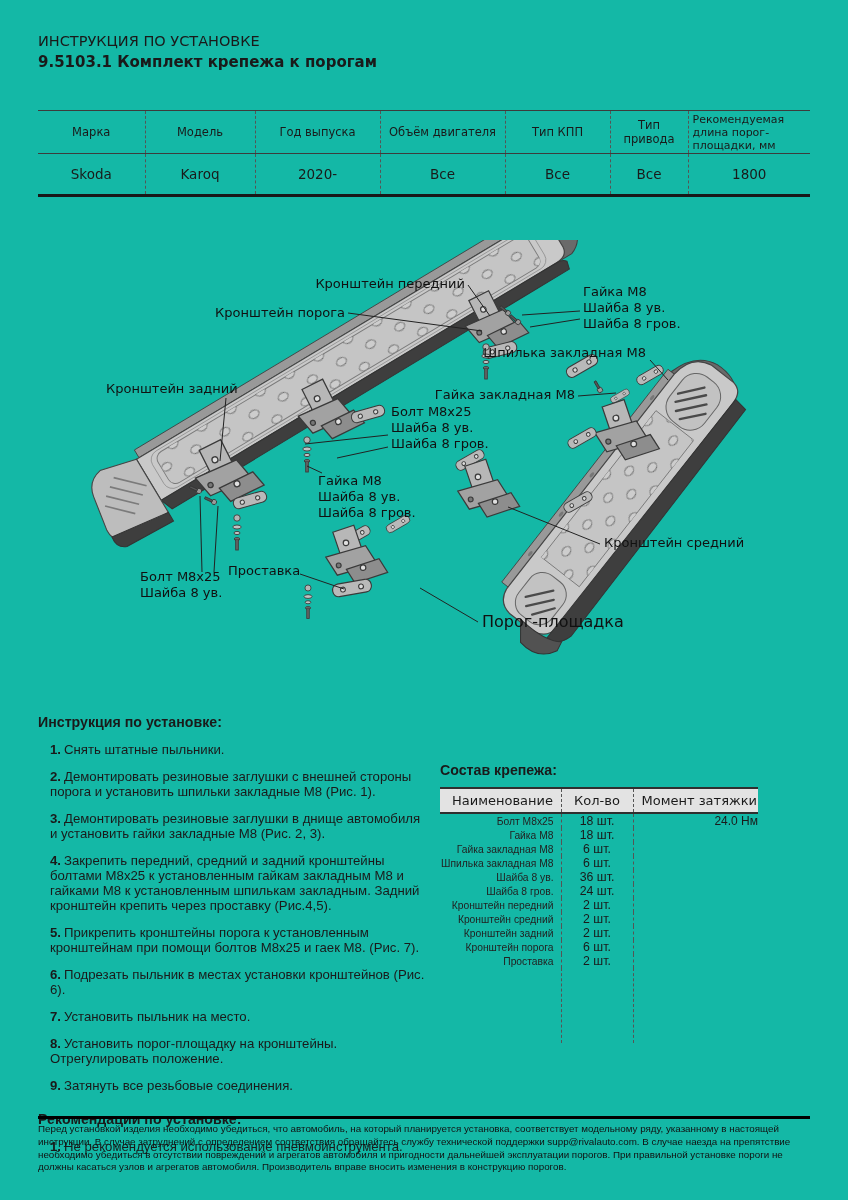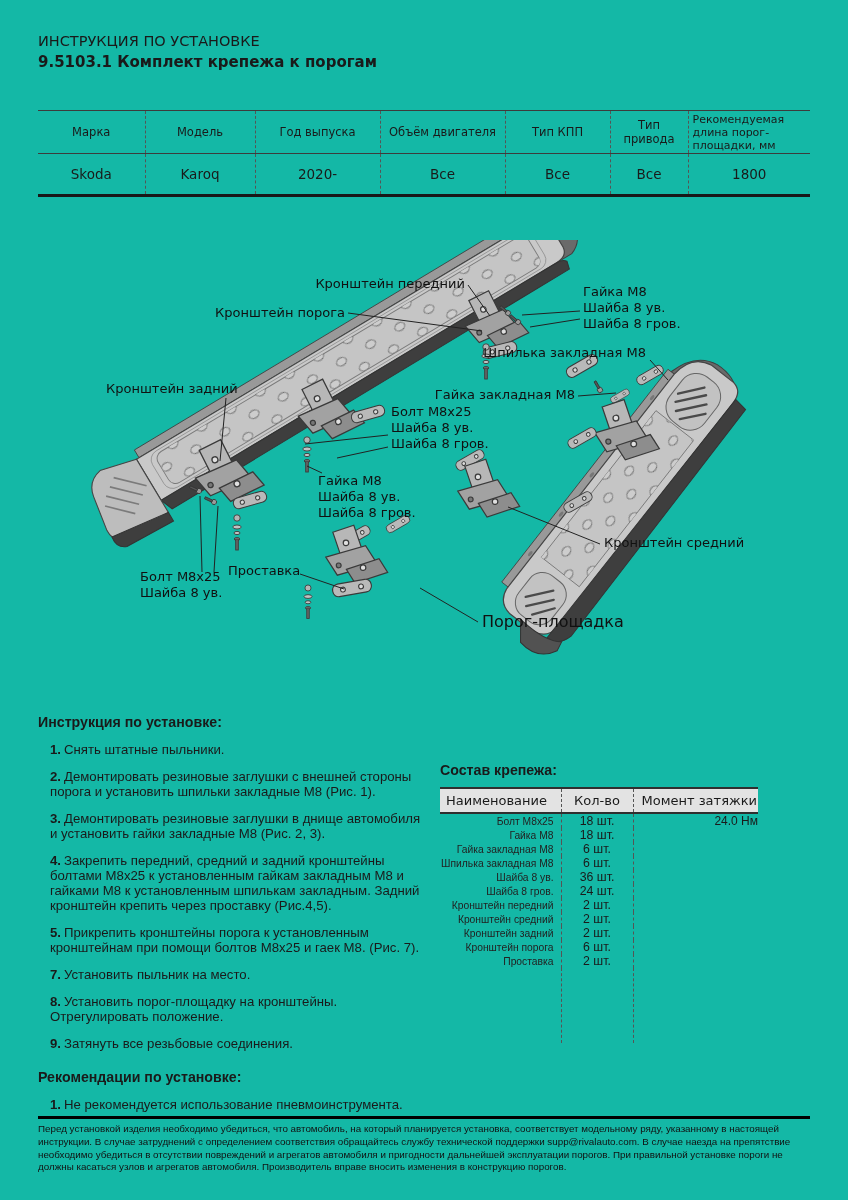--- a/index.html
+++ b/index.html
@@ -35,21 +35,21 @@
   .item b{margin-right:3px;}
   .rec-h{margin-top:18px;}
 
   
   .parts{left:440px;top:762px;width:318px;}
   .parts-title{font-size:14.2px;font-weight:bold;line-height:16px;margin-bottom:9px;}
   table.pt{width:318px;border-collapse:collapse;table-layout:fixed;}
   table.pt th{background:#e3e3e3;border-top:2px solid #2f2f2f;border-bottom:2px solid #2f2f2f;
               font-family:"DejaVu Sans",sans-serif;font-weight:normal;font-size:13px;height:23px;
               vertical-align:middle;padding:0;}
-  table.pt th.c1{text-align:left;padding-left:6px;}
+  table.pt th.c1{text-align:left;padding-left:12px;}
   table.pt th.c2{text-align:center;}
   table.pt th.c3{text-align:left;padding-left:8px;}
   table.pt td{height:13px;padding:0;vertical-align:middle;}
   table.pt td.pn{text-align:right;padding-right:7px;font-size:10.3px;color:#222;}
   table.pt td.pq{text-align:center;font-size:12.3px;}
   table.pt td.pt3{text-align:right;font-size:12px;}
   table.pt th:nth-child(2), table.pt td:nth-child(2){border-left:1px dashed #555;border-right:1px dashed #555;}
   .parts-ext{position:relative;height:75px;}
   .parts-ext .d1,.parts-ext .d2{position:absolute;top:0;bottom:0;border-left:1px dashed #555;}
   .parts-ext .d1{left:121px;}
@@ -255,20 +255,21 @@
     <text class="dlabel-big" x="482" y="627">Порог-площадка</text>
   </svg>
 
   <div class="abs instr">
     <p class="sec-h">Инструкция по установке:</p>
     <p class="item"><b>1.</b><span>Снять штатные пыльники.</span></p>
     <p class="item"><b>2.</b><span>Демонтировать резиновые заглушки с внешней стороны порога и установить шпильки закладные М8 (Рис. 1).</span></p>
     <p class="item"><b>3.</b><span>Демонтировать резиновые заглушки в днище автомобиля и установить гайки закладные М8 (Рис. 2, 3).</span></p>
     <p class="item"><b>4.</b><span>Закрепить передний, средний и задний кронштейны болтами М8х25 к установленным гайкам закладным М8 и гайками М8 к установленным шпилькам закладным. Задний кронштейн крепить через проставку (Рис.4,5).</span></p>
     <p class="item"><b>5.</b><span>Прикрепить кронштейны порога к установленным кронштейнам при помощи болтов М8х25 и гаек М8. (Рис. 7).</span></p>
+    <p class="item"><b>6.</b><span>Подрезать пыльник в местах установки кронштейнов (Рис. 6).</span></p>
     <p class="item"><b>7.</b><span>Установить пыльник на место.</span></p>
     <p class="item"><b>8.</b><span>Установить порог-площадку на кронштейны. Отрегулировать положение.</span></p>
     <p class="item"><b>9.</b><span>Затянуть все резьбовые соединения.</span></p>
 
     <p class="sec-h rec-h">Рекомендации по установке:</p>
     <p class="item"><b>1.</b><span>Не рекомендуется использование пневмоинструмента.</span></p>
   </div>
 
   <div class="abs parts">
     <div class="parts-title">Состав крепежа:</div>

